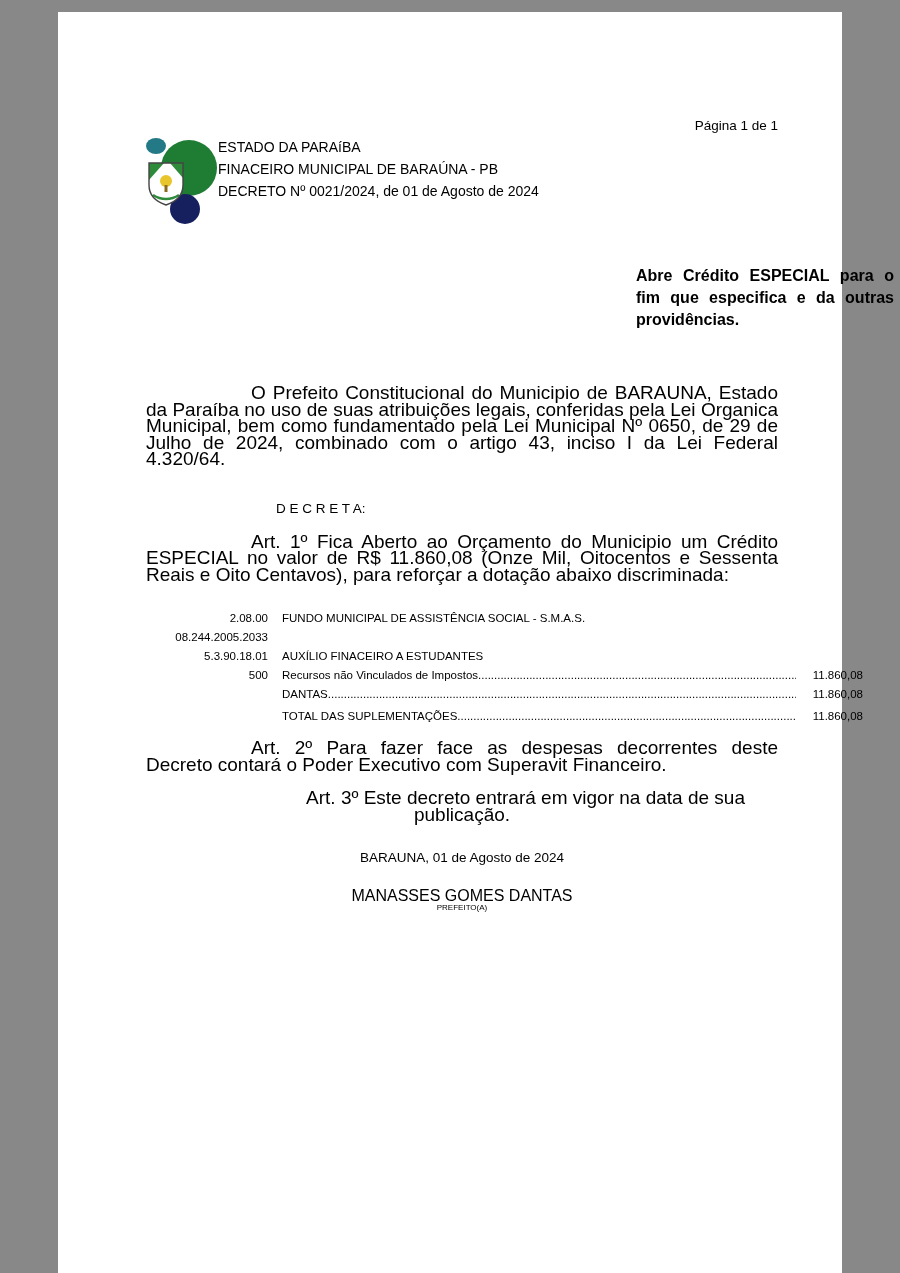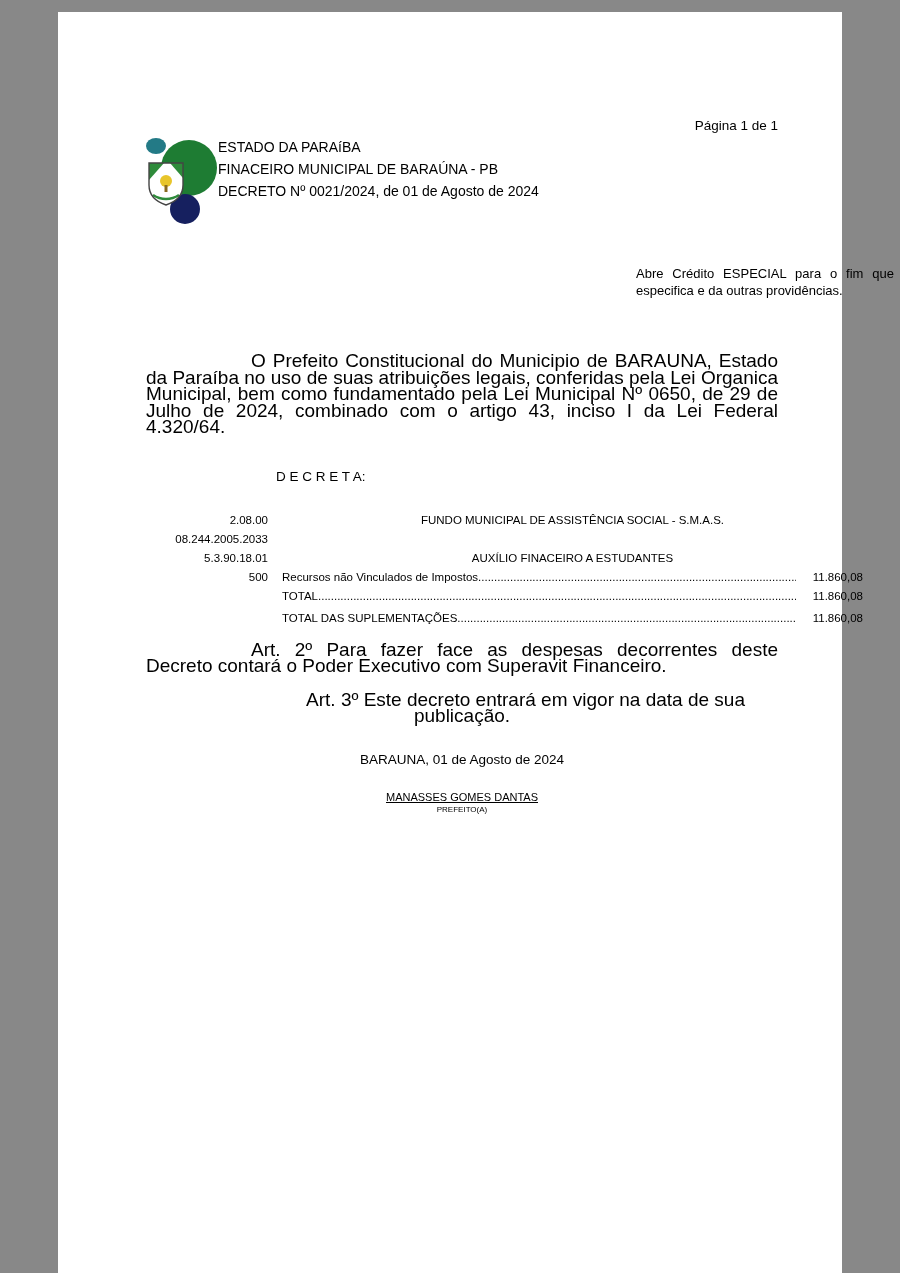--- a/index.html
+++ b/index.html
@@ -31,23 +31,24 @@
     margin-top: 2px;
     margin-left: 72px;
     text-align: left;
     font-size: 14px;
     line-height: 22px;
   }
   .summary {
     margin-top: 63px;
     margin-left: 490px;
     width: 258px;
-    font-size: 13px;
-    line-height: 17px;
+    font-size: 16px;
+    line-height: 22px;
     text-align: justify;
+    font-weight: bold;
   }
   .body-par {
     font-size: 19px;
     line-height: 16.5px;
     text-align: justify;
   }
   .indent { text-indent: 105px; }
   .preamble { margin-top: 54px; }
   .decreta {
     margin-top: 33px;
@@ -70,21 +71,20 @@
     flex: 0 0 122px;
     text-align: right;
     margin-right: 14px;
     white-space: nowrap;
   }
   .b-desc {
     flex: 1;
     display: flex;
     overflow: hidden;
     white-space: nowrap;
-    justify-content: center;
   }
   .b-text { white-space: nowrap; }
   .dots {
     flex: 1;
     overflow: hidden;
     white-space: nowrap;
   }
   .dots::after {
     content: "..........................................................................................................................................................................................................................................................";
   }
@@ -102,23 +102,22 @@
   }
   .place-date {
     margin-top: 27px;
     text-align: center;
     font-size: 13.5px;
     line-height: 16px;
   }
   .sig-name {
     margin-top: 23px;
     text-align: center;
-    font-size: 11px;
+    font-size: 16px;
     line-height: 13px;
-    text-decoration: underline;
   }
   .sig-title {
     margin-top: 1px;
     text-align: center;
     font-size: 8px;
     line-height: 10px;
   }
 </style>
 </head>
 <body>
@@ -149,20 +148,21 @@
     <div>FINACEIRO MUNICIPAL DE BARAÚNA - PB</div>
     <div>DECRETO Nº 0021/2024, de 01 de Agosto de 2024</div>
   </div>
 
   <p class="summary">Abre Crédito ESPECIAL para o fim que especifica e da outras providências.</p>
 
   <p class="body-par indent preamble">O Prefeito Constitucional do Municipio de BARAUNA, Estado da Paraíba no uso de suas atribuições legais, conferidas pela Lei Organica Municipal, bem como fundamentado pela Lei Municipal Nº 0650, de 29 de Julho de 2024, combinado com o artigo 43, inciso I da Lei Federal 4.320/64.</p>
 
   <p class="decreta">D E C R E T A:</p>
 
+  <p class="body-par indent art1">Art. 1º Fica Aberto ao Orçamento do Municipio um Crédito ESPECIAL no valor de R$ 11.860,08 (Onze Mil, Oitocentos e Sessenta Reais e Oito Centavos), para reforçar a dotação abaixo discriminada:</p>
 
   <div class="budget">
 
     <div class="b-row">
       <span class="b-code">2.08.00</span>
       <span class="b-desc">
           <span class="b-text">FUNDO MUNICIPAL DE ASSISTÊNCIA SOCIAL - S.M.A.S.</span>
         </span>
     </div>
 
@@ -182,21 +182,21 @@
       <span class="b-desc">
           <span class="b-text">Recursos não Vinculados de Impostos</span>
           <span class="dots"></span>
         </span>
       <span class="b-value">11.860,08</span>
     </div>
 
     <div class="b-row">
       <span class="b-code"></span>
       <span class="b-desc">
-          <span class="b-text">TOTAL </span>
+          <span class="b-text">DANTAS </span>
           <span class="dots"></span>
         </span>
       <span class="b-value">11.860,08</span>
     </div>
 
     <div class="b-row row-supl">
       <span class="b-code"></span>
       <span class="b-desc">
           <span class="b-text">TOTAL DAS SUPLEMENTAÇÕES </span>
           <span class="dots"></span>

